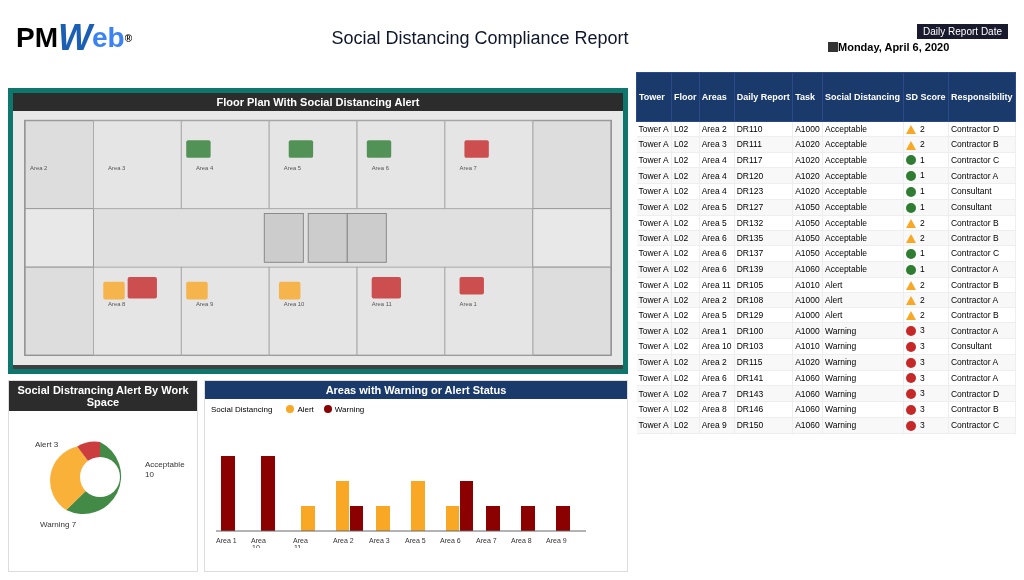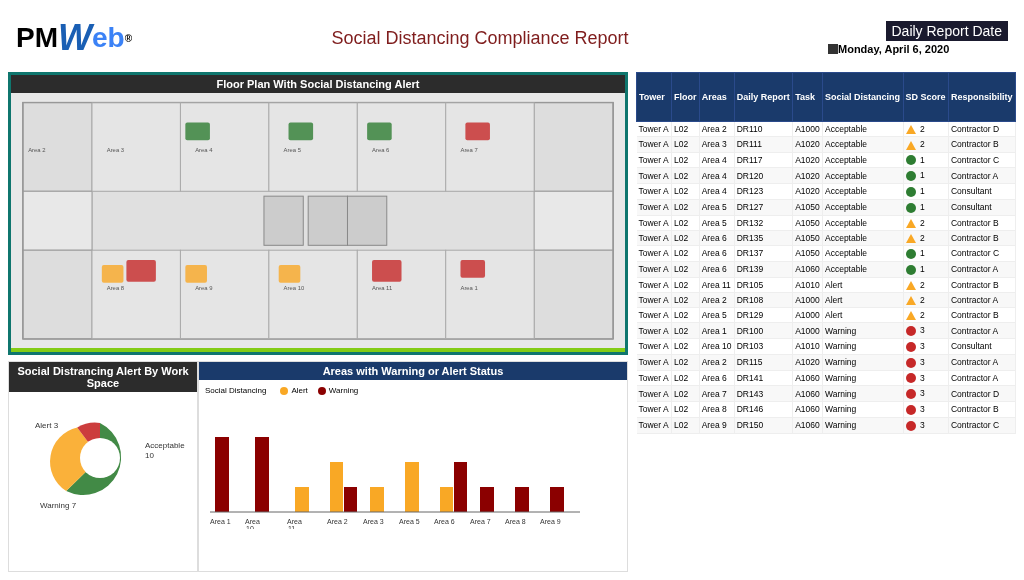--- a/index.html
+++ b/index.html
@@ -30,33 +30,33 @@
     .logo .pm { color: #000; font-weight: 900; }
     .logo .web { color: #3b82f6; }
     .logo .w-slash {
       color: #1a5fb4;
       font-style: italic;
       font-size: 36px;
     }
     .logo-registered { font-size: 10px; vertical-align: super; }
     .report-title {
       font-size: 18px;
-      color: #7f1d1d;
+      color: #0f172a;
       font-weight: normal;
       text-align: center;
       flex: 1;
     }
     .date-box {
       text-align: right;
       min-width: 180px;
     }
     .date-label {
       background: #1a1a2e;
       color: #fff;
-      font-size: 14px;
+      font-size: 10px;
       padding: 2px 6px;
       display: inline-block;
       margin-bottom: 2px;
     }
     .date-value {
       display: flex;
       align-items: center;
       font-size: 11px;
       font-weight: bold;
     }
@@ -78,23 +78,24 @@
     
     .left-panel {
       display: flex;
       flex-direction: column;
       flex: 0 0 620px;
       gap: 6px;
     }
 
     
     .floor-plan-section {
-      background: #84cc16;
-      border: 3px solid #0f766e;
+      background: #404040;
+      border: 5px solid #0f766e;
       flex: 0 0 280px;
+      margin-top: 16px;
     }
     .section-title-bar {
       background: #2c2c2c;
       color: #fff;
       text-align: center;
       padding: 3px;
       font-size: 11px;
       font-weight: bold;
     }
     .section-title-bar.blue {
@@ -109,20 +110,21 @@
 
     
     .fp-svg {
       width: 100%;
       height: 100%;
     }
 
     
     .bottom-panels {
       display: flex;
+      gap: 6px;
       flex: 1;
     }
 
     .donut-section {
       flex: 0 0 190px;
       border: 1px solid #ddd;
       background: #fff;
     }
     .bar-section {
       flex: 1;

